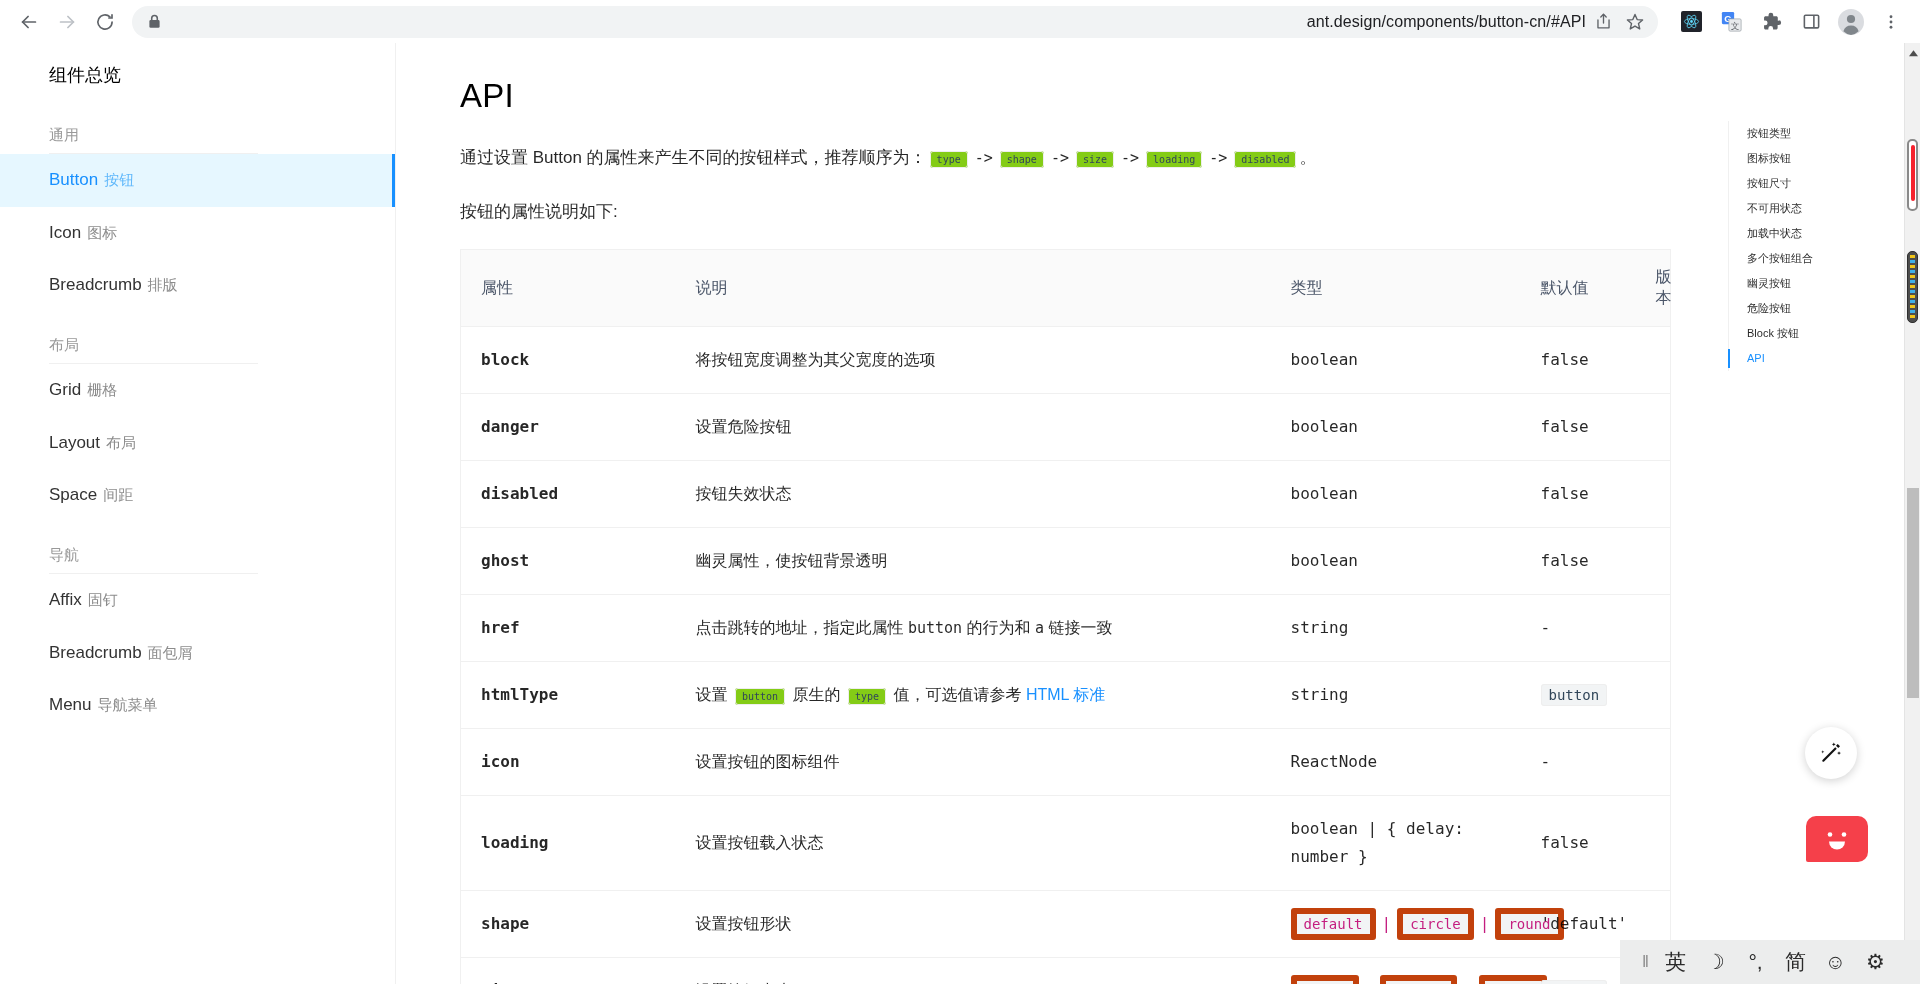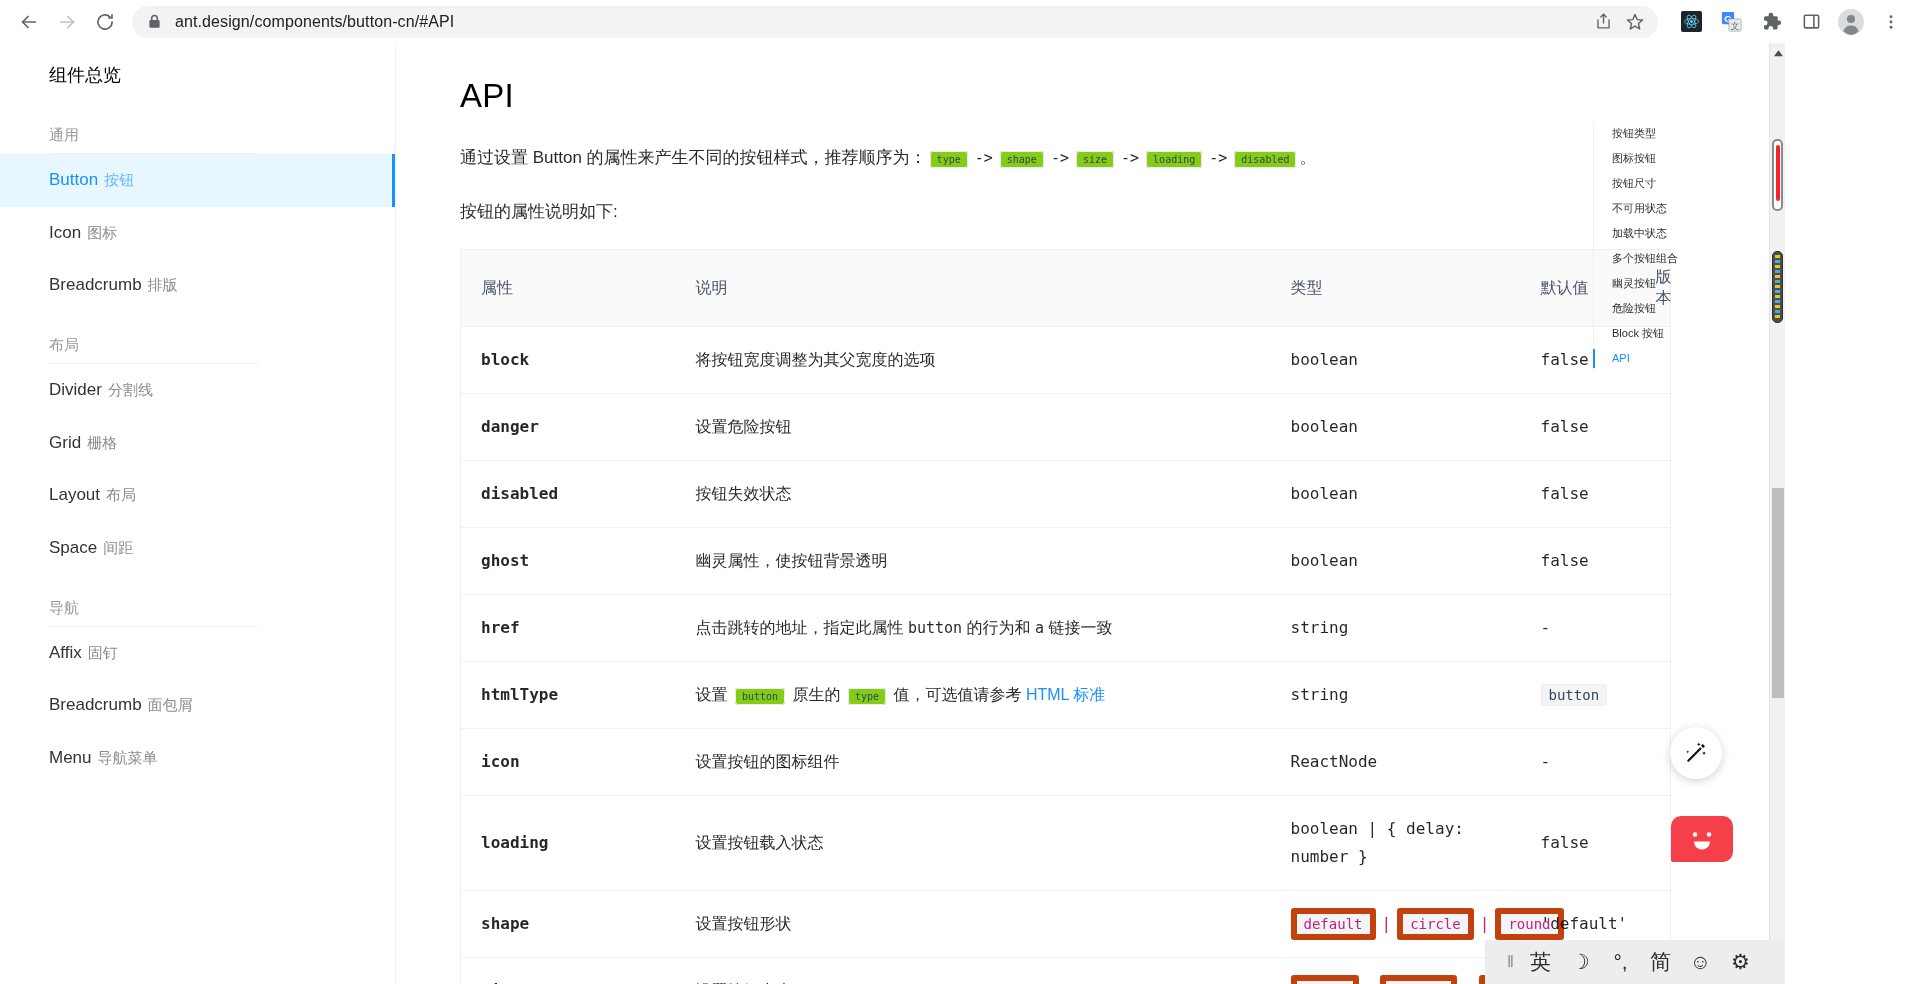--- a/index.html
+++ b/index.html
@@ -42,20 +42,21 @@
   }
   #omnibox-lock { margin-right: 14px; display:flex; align-items:center; flex:0 0 auto;}
   #omnibox-url {
     font-size: 16px;
     color: #202124;
     white-space: nowrap;
     overflow: hidden;
     text-overflow: ellipsis;
     letter-spacing: 0.1px;
     flex: 1 1 auto;
+    text-align: right;
   }
   .omni-action {
     width: 30px; height: 30px;
     display:flex; align-items:center; justify-content:center;
     flex: 0 0 auto;
     margin-left: 2px;
   }
   .tb-icon {
     width: 34px; height: 34px;
     display:flex; align-items:center; justify-content:center;
@@ -66,21 +67,21 @@
     width: 21px; height: 21px;
     background: #20232a;
     border-radius: 2px;
     display: flex; align-items: center; justify-content: center;
   }
 
   
   #page {
     position: relative;
     height: 941px;
-    width: 1785px;
+    width: 1920px;
     display: flex;
     background: #fff;
   }
 
   
   #sidebar {
     width: 396px;
     flex: 0 0 396px;
     background: #fff;
     border-right: 1px solid #f0f0f0;
@@ -473,21 +474,20 @@
       <span>组件总览</span>
     </div>
     <div id="sidebar-groups">
         <div class="side-group">通用</div>
         <div class="side-divider"></div>
         <div class="side-item active"><span>Button</span><span class="sub">按钮</span></div>
         <div class="side-item"><span>Icon</span><span class="sub">图标</span></div>
         <div class="side-item"><span>Breadcrumb</span><span class="sub">排版</span></div>
         <div class="side-group">布局</div>
         <div class="side-divider"></div>
-        <div class="side-item"><span>Divider</span><span class="sub">分割线</span></div>
         <div class="side-item"><span>Grid</span><span class="sub">栅格</span></div>
         <div class="side-item"><span>Layout</span><span class="sub">布局</span></div>
         <div class="side-item"><span>Space</span><span class="sub">间距</span></div>
         <div class="side-group">导航</div>
         <div class="side-divider"></div>
         <div class="side-item"><span>Affix</span><span class="sub">固钉</span></div>
         <div class="side-item"><span>Breadcrumb</span><span class="sub">面包屑</span></div>
         <div class="side-item"><span>Menu</span><span class="sub">导航菜单</span></div>
       </div>
   </nav>

